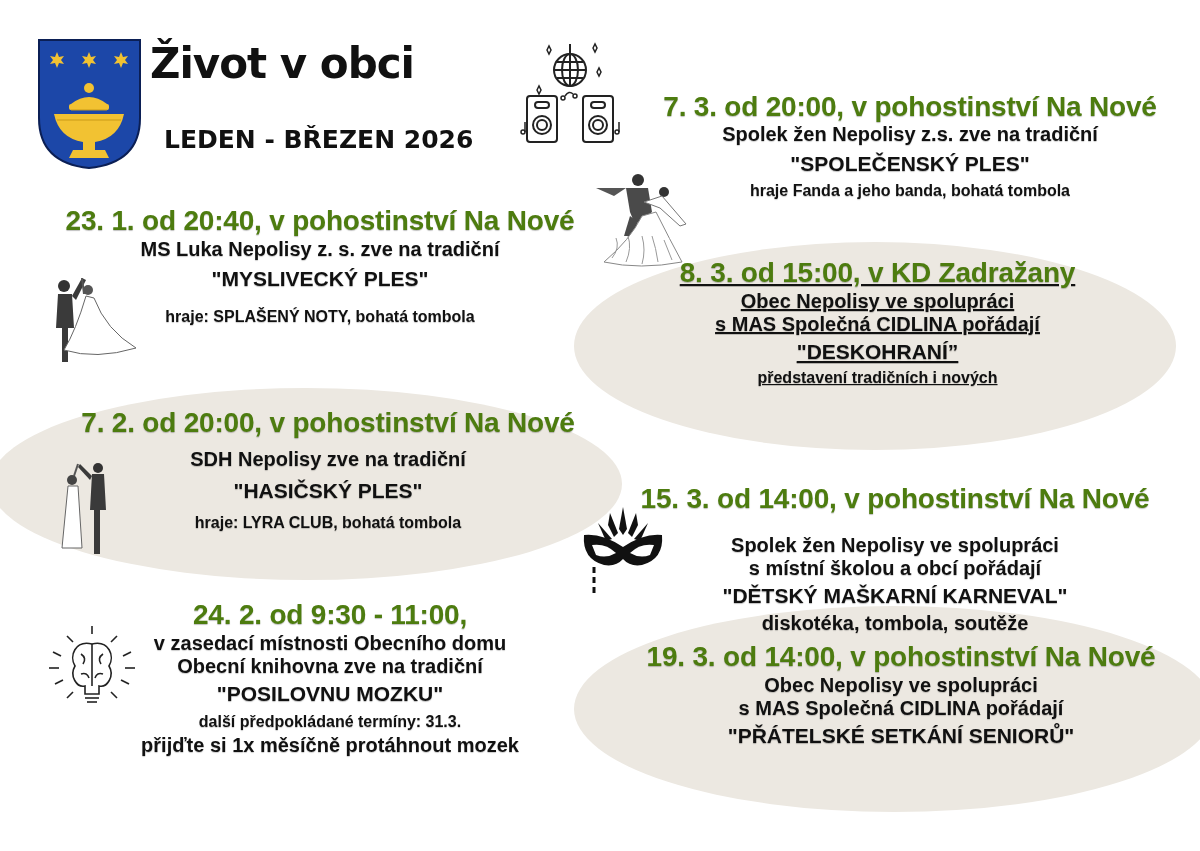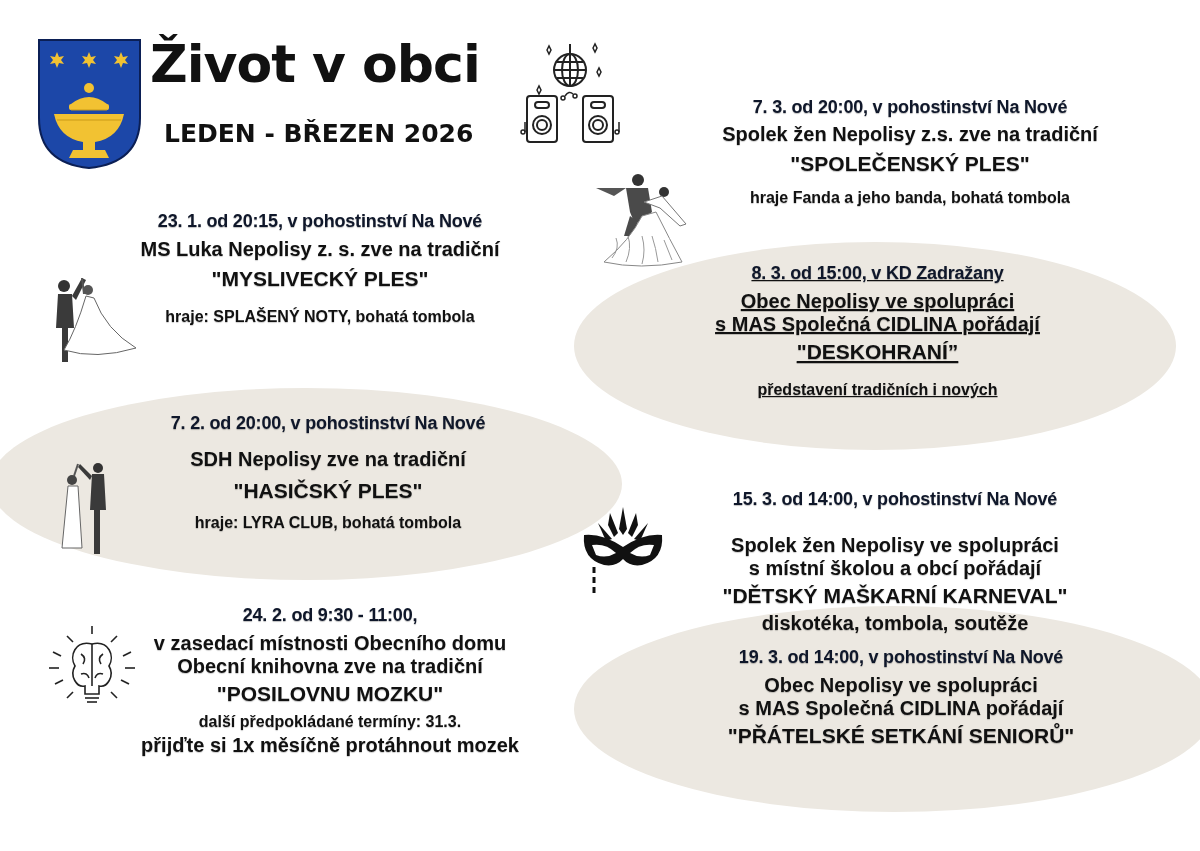--- a/index.html
+++ b/index.html
@@ -5,25 +5,25 @@
     html, body { margin: 0; padding: 0; }
     body {
       width: 1200px; height: 851px; position: relative; overflow: hidden;
       background: #ffffff;
       font-family: "Liberation Sans", "DejaVu Sans", sans-serif;
       color: #111;
     }
     .abs { position: absolute; }
     .ellipse { position: absolute; border-radius: 50%; background: #ece8e1; }
     .block { position: absolute; text-align: center; font-weight: bold; }
-    .block .date { font-size: 18px; letter-spacing: -0.2px; line-height: 30px; color: #0f172a; text-shadow: 0 1px 1px rgba(0,0,0,0.25); white-space: nowrap; }
+    .block .date { font-size: 28px; letter-spacing: -0.2px; line-height: 30px; color: #4d7c0f; text-shadow: 0 1px 1px rgba(0,0,0,0.25); white-space: nowrap; }
     .block .org { font-size: 20px; line-height: 23px; text-shadow: 0 1px 1px rgba(0,0,0,0.2); white-space: nowrap; }
     .block .name { font-size: 21px; line-height: 28px; text-shadow: 0 1px 1px rgba(0,0,0,0.25); white-space: nowrap; }
     .block .note { font-size: 16px; line-height: 24px; text-shadow: 0 1px 1px rgba(0,0,0,0.2); white-space: nowrap; }
-    .title { font-family: "DejaVu Sans", sans-serif; font-weight: bold; font-size: 52px; letter-spacing: -1px; }
+    .title { font-family: "DejaVu Sans", sans-serif; font-weight: bold; font-size: 42px; letter-spacing: -1px; }
     .subtitle { font-family: "DejaVu Sans", sans-serif; font-weight: bold; font-size: 25px; letter-spacing: 0px; }
   </style>
 </head>
 <body>
 
 <div class="ellipse" style="left:-10px; top:388px; width:632px; height:192px;"></div>
 <div class="ellipse" style="left:574px; top:242px; width:602px; height:208px;"></div>
 <div class="ellipse" style="left:574px; top:606px; width:640px; height:206px;"></div>
 
 <div class="abs" style="left:37px; top:38px; width:105px; height:132px;">
@@ -41,21 +41,21 @@
       <path d="M36,112 H68 L72,120 H32 Z"></path>
     </g>
     <g stroke="#c99a17" stroke-width="1" fill="none">
       <line x1="34" y1="72" x2="70" y2="72"></line>
       <line x1="20" y1="82" x2="84" y2="82"></line>
     </g>
   </svg>
 </div>
 
 <div class="abs title" style="left:150px; top:32px; line-height:64px;">Život v obci</div>
-<div class="abs subtitle" style="left:164px; top:118px; line-height:32px;">LEDEN - BŘEZEN 2026</div>
+<div class="abs subtitle" style="left:164px; top:124px; line-height:32px;">LEDEN - BŘEZEN 2026</div>
 
 <div class="abs" style="left:517px; top:40px; width:106px; height:106px;">
   <svg width="106" height="106" viewBox="0 0 106 106" fill="none" stroke="#222" stroke-width="2">
     <circle cx="53" cy="30" r="16"></circle>
     <line x1="53" y1="4" x2="53" y2="14"></line>
     <line x1="37" y1="30" x2="69" y2="30"></line>
     <line x1="40" y1="22" x2="66" y2="22"></line>
     <line x1="40" y1="38" x2="66" y2="38"></line>
     <line x1="53" y1="14" x2="53" y2="46"></line>
     <ellipse cx="53" cy="30" rx="8" ry="16"></ellipse>
@@ -75,21 +75,21 @@
     <circle cx="46" cy="58" r="2" stroke-width="1.5"></circle>
     <circle cx="58" cy="56" r="2" stroke-width="1.5"></circle>
     <circle cx="6" cy="92" r="2" stroke-width="1.5"></circle>
       <line x1="8" y1="92" x2="8" y2="82" stroke-width="1.5"></line>
     <circle cx="100" cy="92" r="2" stroke-width="1.5"></circle>
       <line x1="102" y1="92" x2="102" y2="82" stroke-width="1.5"></line>
   </svg>
 </div>
 
 <div class="block" style="left:60px; top:206px; width:520px;">
-  <div class="date">23. 1. od 20:15, v pohostinství Na Nové</div>
+  <div class="date">23. 1. od 20:40, v pohostinství Na Nové</div>
   <div class="org" style="margin-top:2px;">MS Luka Nepolisy z. s. zve na  tradiční</div>
   <div class="name" style="margin-top:4px;">"MYSLIVECKÝ PLES"</div>
   <div class="note" style="margin-top:12px;">hraje: SPLAŠENÝ NOTY, bohatá tombola</div>
 </div>
 <div class="abs" style="left:46px; top:270px; width:95px; height:100px;">
   <svg width="95" height="100" viewBox="0 0 95 100">
     <circle cx="18" cy="16" r="6" fill="#333"></circle>
     <path d="M12,24 H26 L28,58 H22 L22,92 H16 L16,58 H10 Z" fill="#3a3a3a"></path>
     <path d="M26,26 L36,8 L40,10 L30,30 Z" fill="#3a3a3a"></path>
     <circle cx="42" cy="20" r="5" fill="#555"></circle>
@@ -141,41 +141,41 @@
     <line x1="84" y1="62" x2="76" y2="58"></line>
     <line x1="22" y1="76" x2="28" y2="70"></line>
     <line x1="72" y1="76" x2="66" y2="70"></line>
   </svg>
 </div>
 
 <div class="block" style="left:640px; top:92px; width:540px;">
   <div class="date">7. 3. od 20:00, v pohostinství Na Nové</div>
   <div class="org" style="margin-top:1px;">Spolek žen Nepolisy z.s. zve na tradiční</div>
   <div class="name" style="margin-top:4px;">"SPOLEČENSKÝ PLES"</div>
-  <div class="note" style="margin-top:8px;">hraje Fanda a jeho banda, bohatá tombola</div>
+  <div class="note" style="margin-top:1px;">hraje Fanda a jeho banda, bohatá tombola</div>
 </div>
 <div class="abs" style="left:590px; top:166px; width:105px; height:104px;">
   <svg width="105" height="104" viewBox="0 0 105 104">
     <path d="M6,22 L24,30 L36,22 Z" fill="#555"></path>
     <circle cx="48" cy="14" r="6" fill="#333"></circle>
     <path d="M36,22 H58 L62,46 L50,56 L44,56 L40,46 Z" fill="#4a4a4a"></path>
     <path d="M40,50 L34,70 L42,70 L48,56 Z" fill="#4a4a4a"></path>
     <circle cx="74" cy="26" r="5" fill="#333"></circle>
     <path d="M54,36 L72,30 L96,58 L90,60 L70,42 Z" fill="#fff" stroke="#777" stroke-width="1"></path>
     <path d="M52,50 Q40,74 14,96 Q50,104 92,96 Q80,74 66,46 Z" fill="#fff" stroke="#888" stroke-width="1"></path>
     <path d="M22,92 q8,-10 4,-20 M36,96 q6,-14 2,-26 M52,98 q4,-14 0,-28 M68,96 q-2,-14 -6,-26 M82,94 q-4,-10 -8,-20" stroke="#999" stroke-width="1" fill="none"></path>
   </svg>
 </div>
 
 <div class="block" style="left:620px; top:258px; width:515px;text-decoration:underline;">
   <div class="date">8. 3. od 15:00, v KD Zadražany</div>
   <div class="org" style="margin-top:2px;">Obec Nepolisy ve spolupráci</div>
   <div class="org">s MAS Společná CIDLINA pořádají</div>
   <div class="name" style="margin-top:2px;">"DESKOHRANÍ”</div>
-  <div class="note" style="margin-top:12px;">představení tradičních i nových</div>
+  <div class="note" style="margin-top:0;">představení tradičních i nových</div>
 </div>
 
 <div class="block" style="left:630px; top:484px; width:530px;">
   <div class="date">15. 3. od 14:00, v pohostinství Na Nové</div>
   <div class="org" style="margin-top:20px;">Spolek žen Nepolisy ve spolupráci</div>
   <div class="org">s místní školou a obcí pořádají</div>
   <div class="name" style="margin-top:2px;">"DĚTSKÝ MAŠKARNÍ KARNEVAL"</div>
   <div class="org" style="margin-top:2px;">diskotéka, tombola, soutěže</div>
 </div>
 <div class="abs" style="left:582px; top:505px; width:82px; height:96px;">

